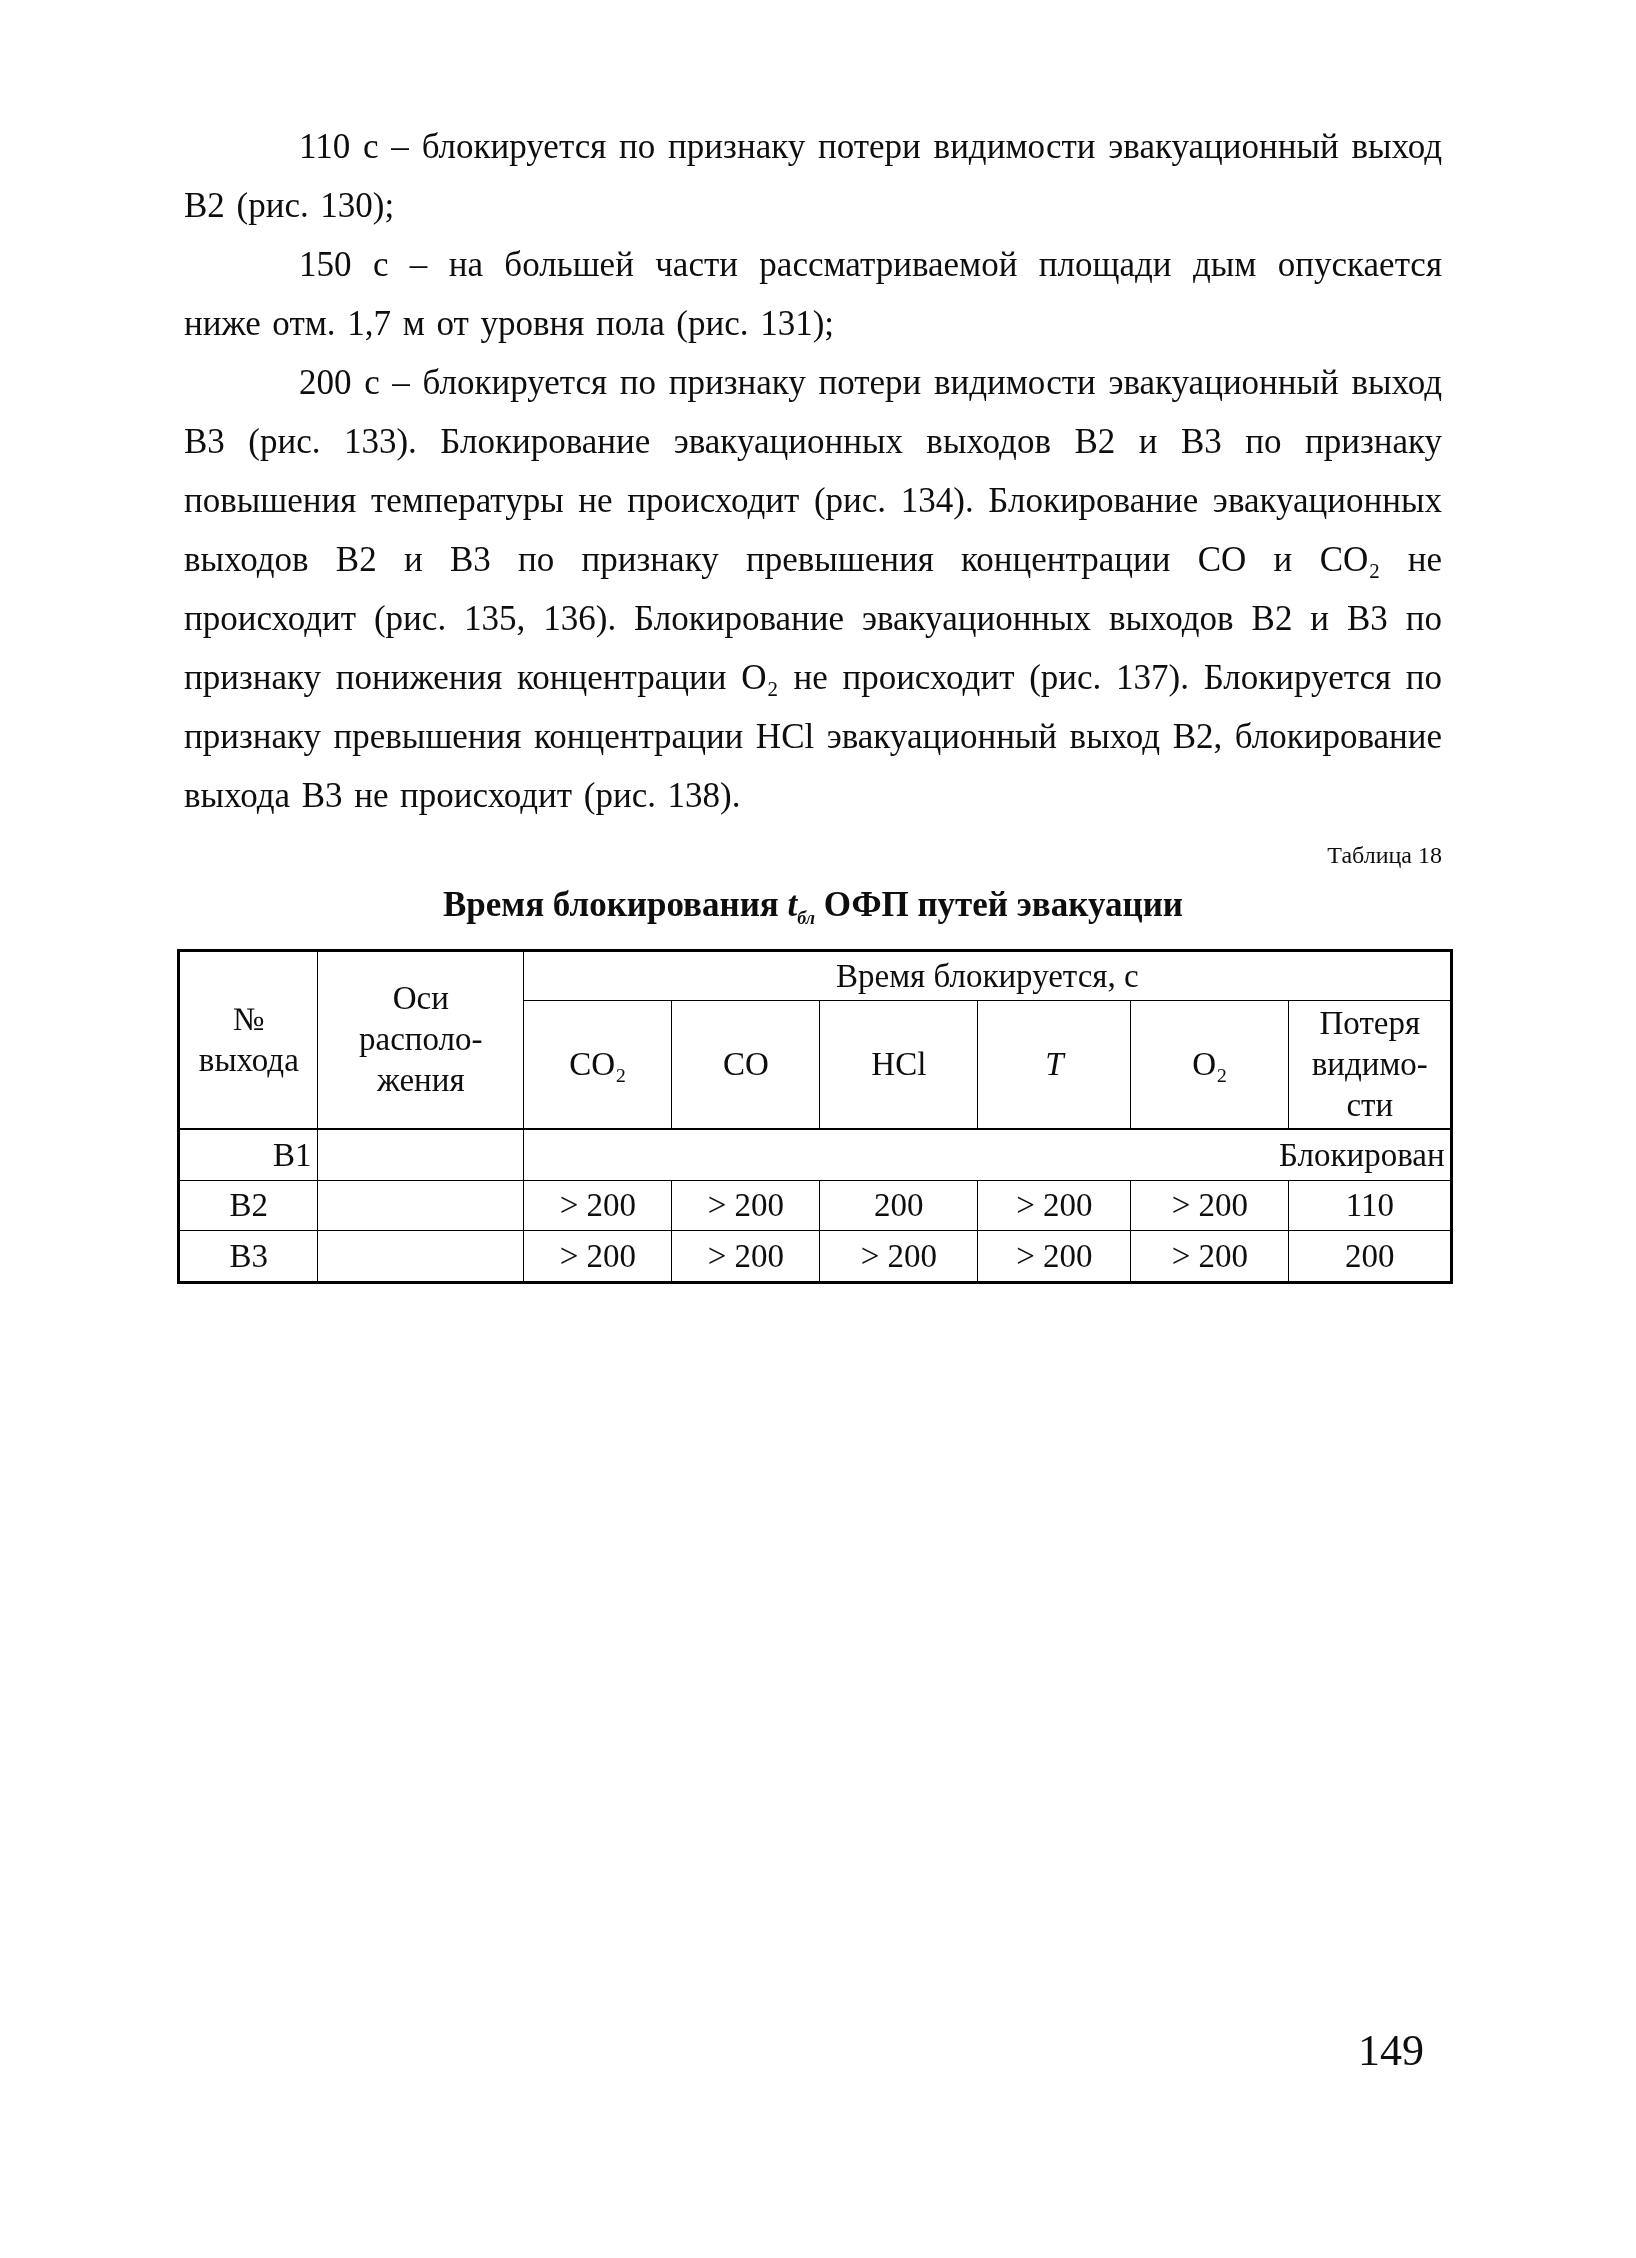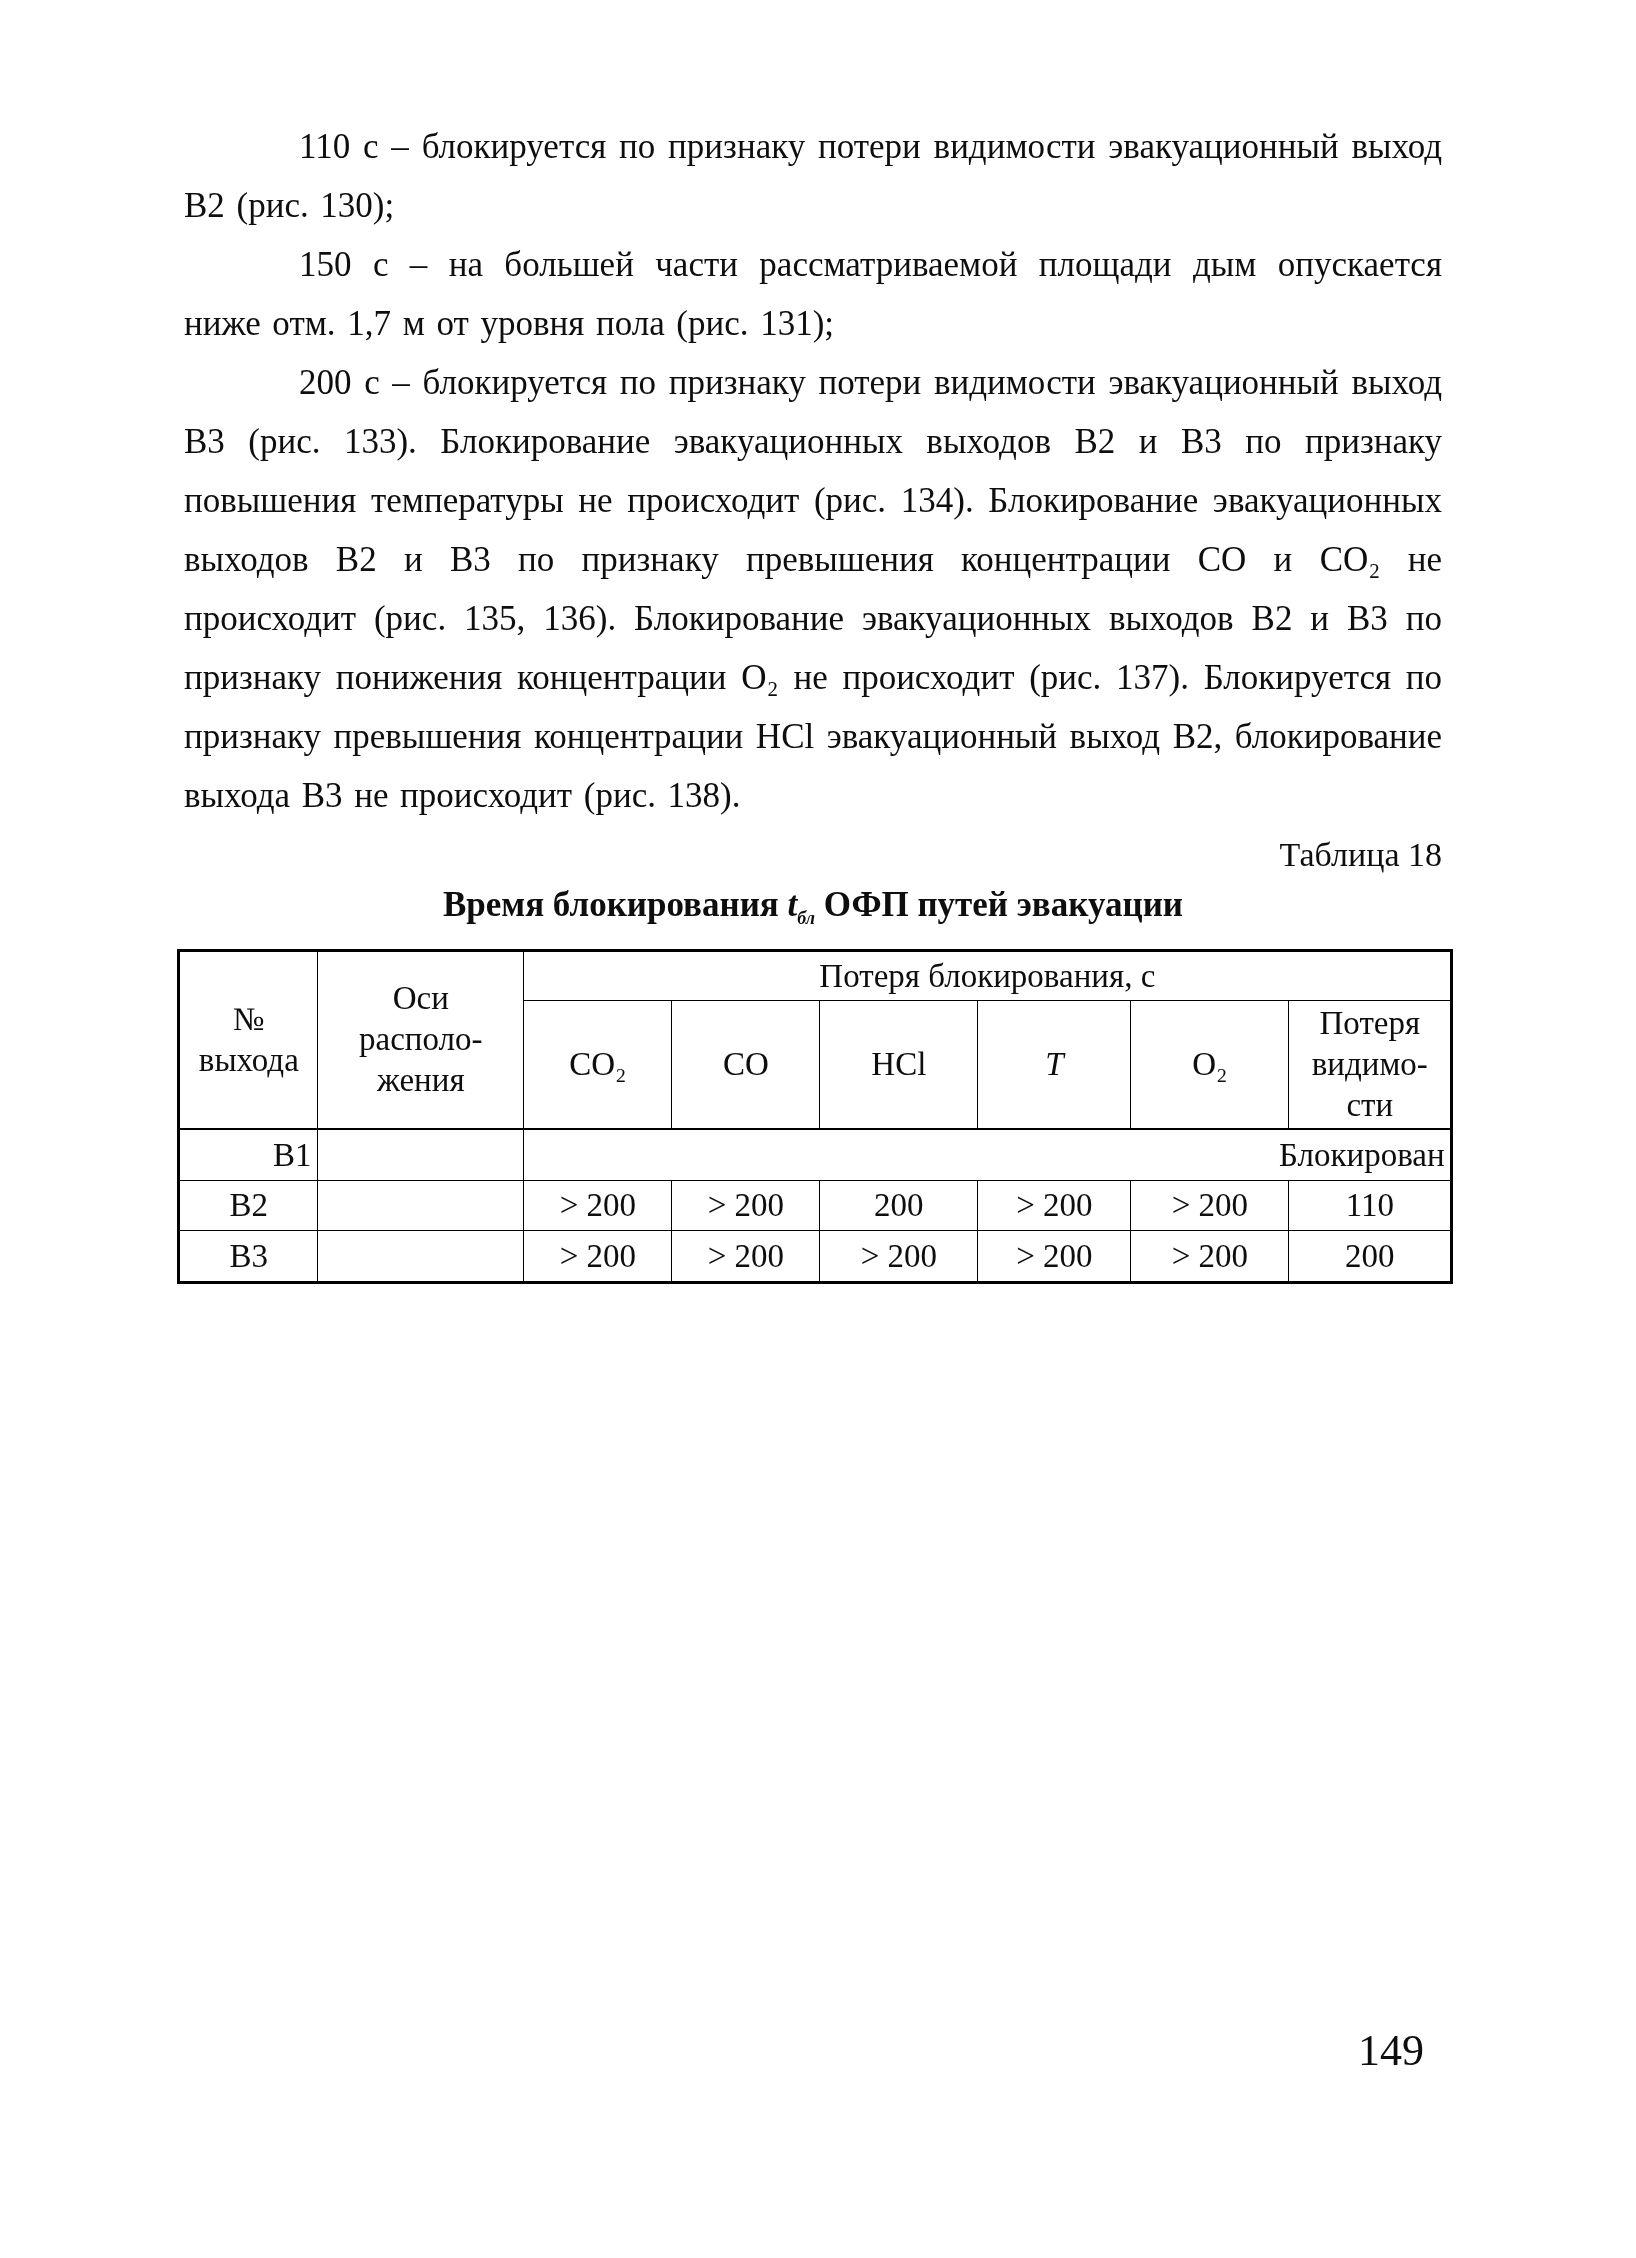--- a/index.html
+++ b/index.html
@@ -28,21 +28,21 @@
   .para {
     font-size: 35px;
     line-height: 59px;
     text-align: justify;
     text-indent: 115px;
     margin: 0;
     word-spacing: 2.9px;
   }
   .para.em { font-style: italic; }
   .table-caption {
-    font-size: 34px;
+    font-size: 24px;
     line-height: 48px;
     text-align: right;
     margin-top: 5.7px;
   }
   .table-title {
     font-size: 35px;
     font-weight: bold;
     text-align: center;
     line-height: 48px;
     margin-top: 1.9px;
@@ -103,21 +103,21 @@
         <col style="width:158px">
         <col style="width:163px">
       </colgroup>
       <tbody>
         <tr>
           <td rowspan="2" class="pre">№
 выхода</td>
           <td rowspan="2" class="pre">Оси
 располо-
 жения</td>
-          <td colspan="6" class="group-hdr">Потеря блокирования, с</td>
+          <td colspan="6" class="group-hdr">Время блокируется, с</td>
         </tr>
         <tr>
           <td>CO₂</td>
           <td>CO</td>
           <td>HCl</td>
           <td class="ital">T</td>
           <td>O₂</td>
           <td class="pre">Потеря
 видимо-
 сти</td>

